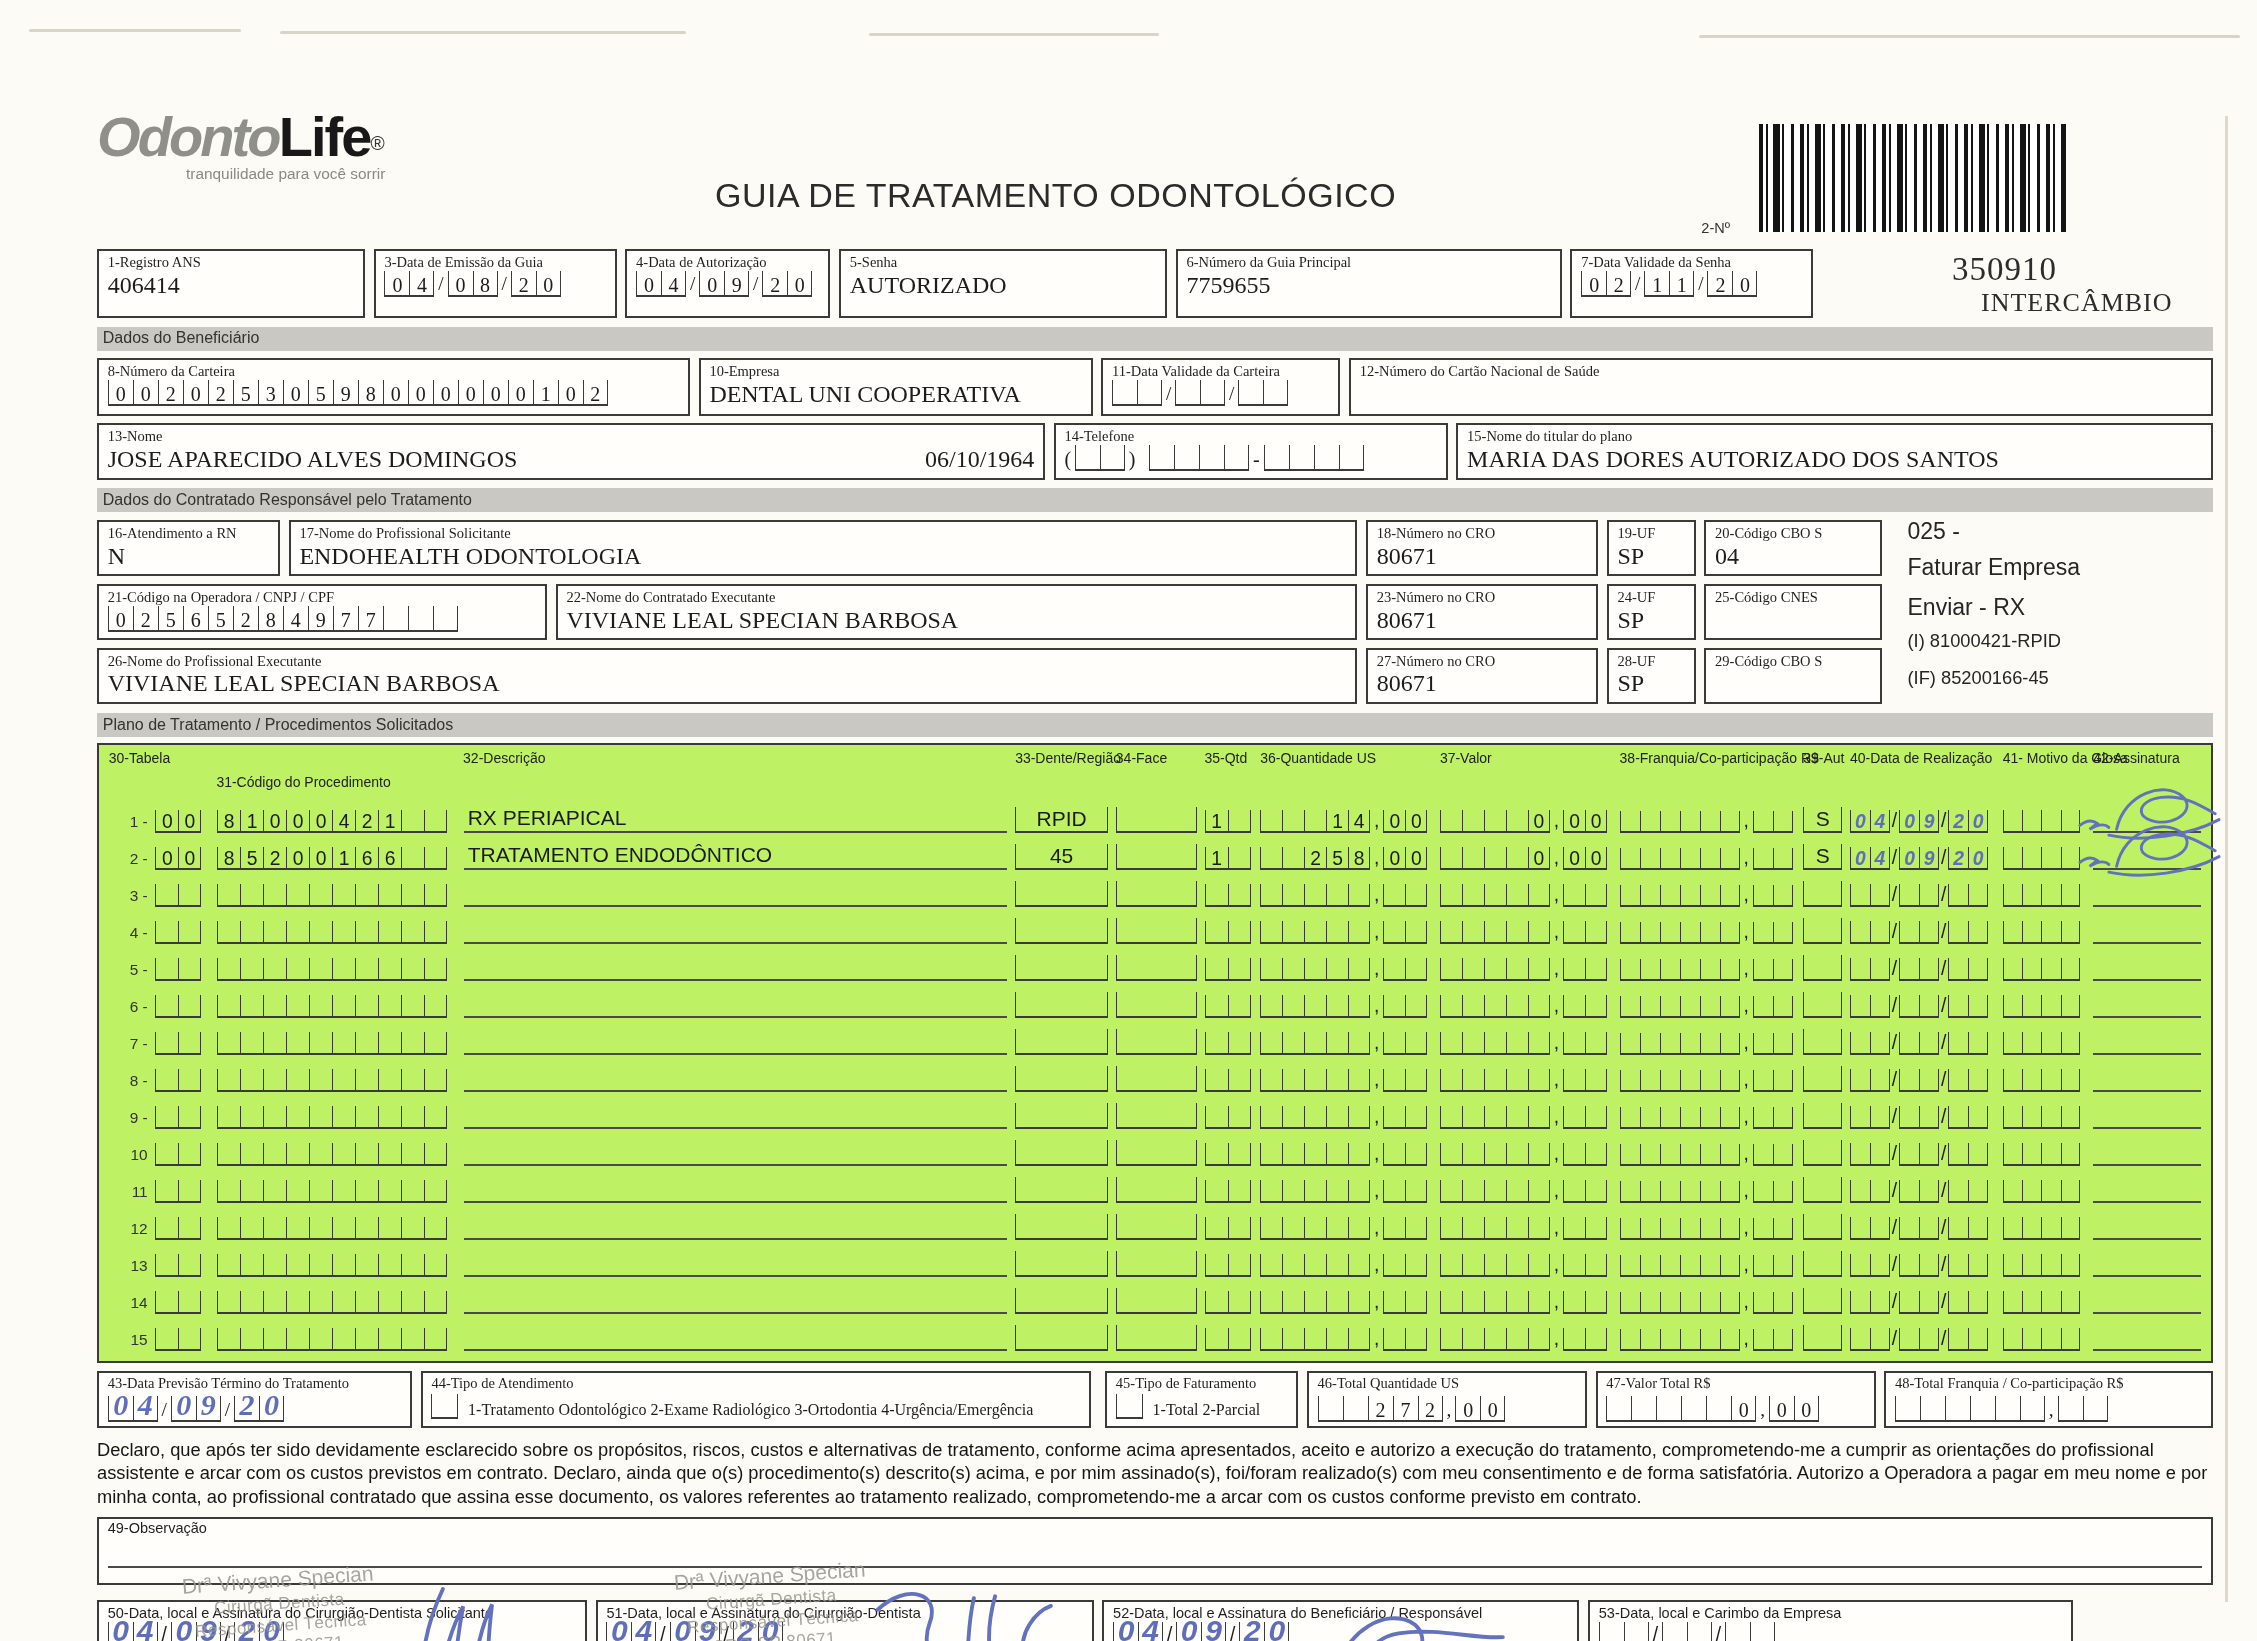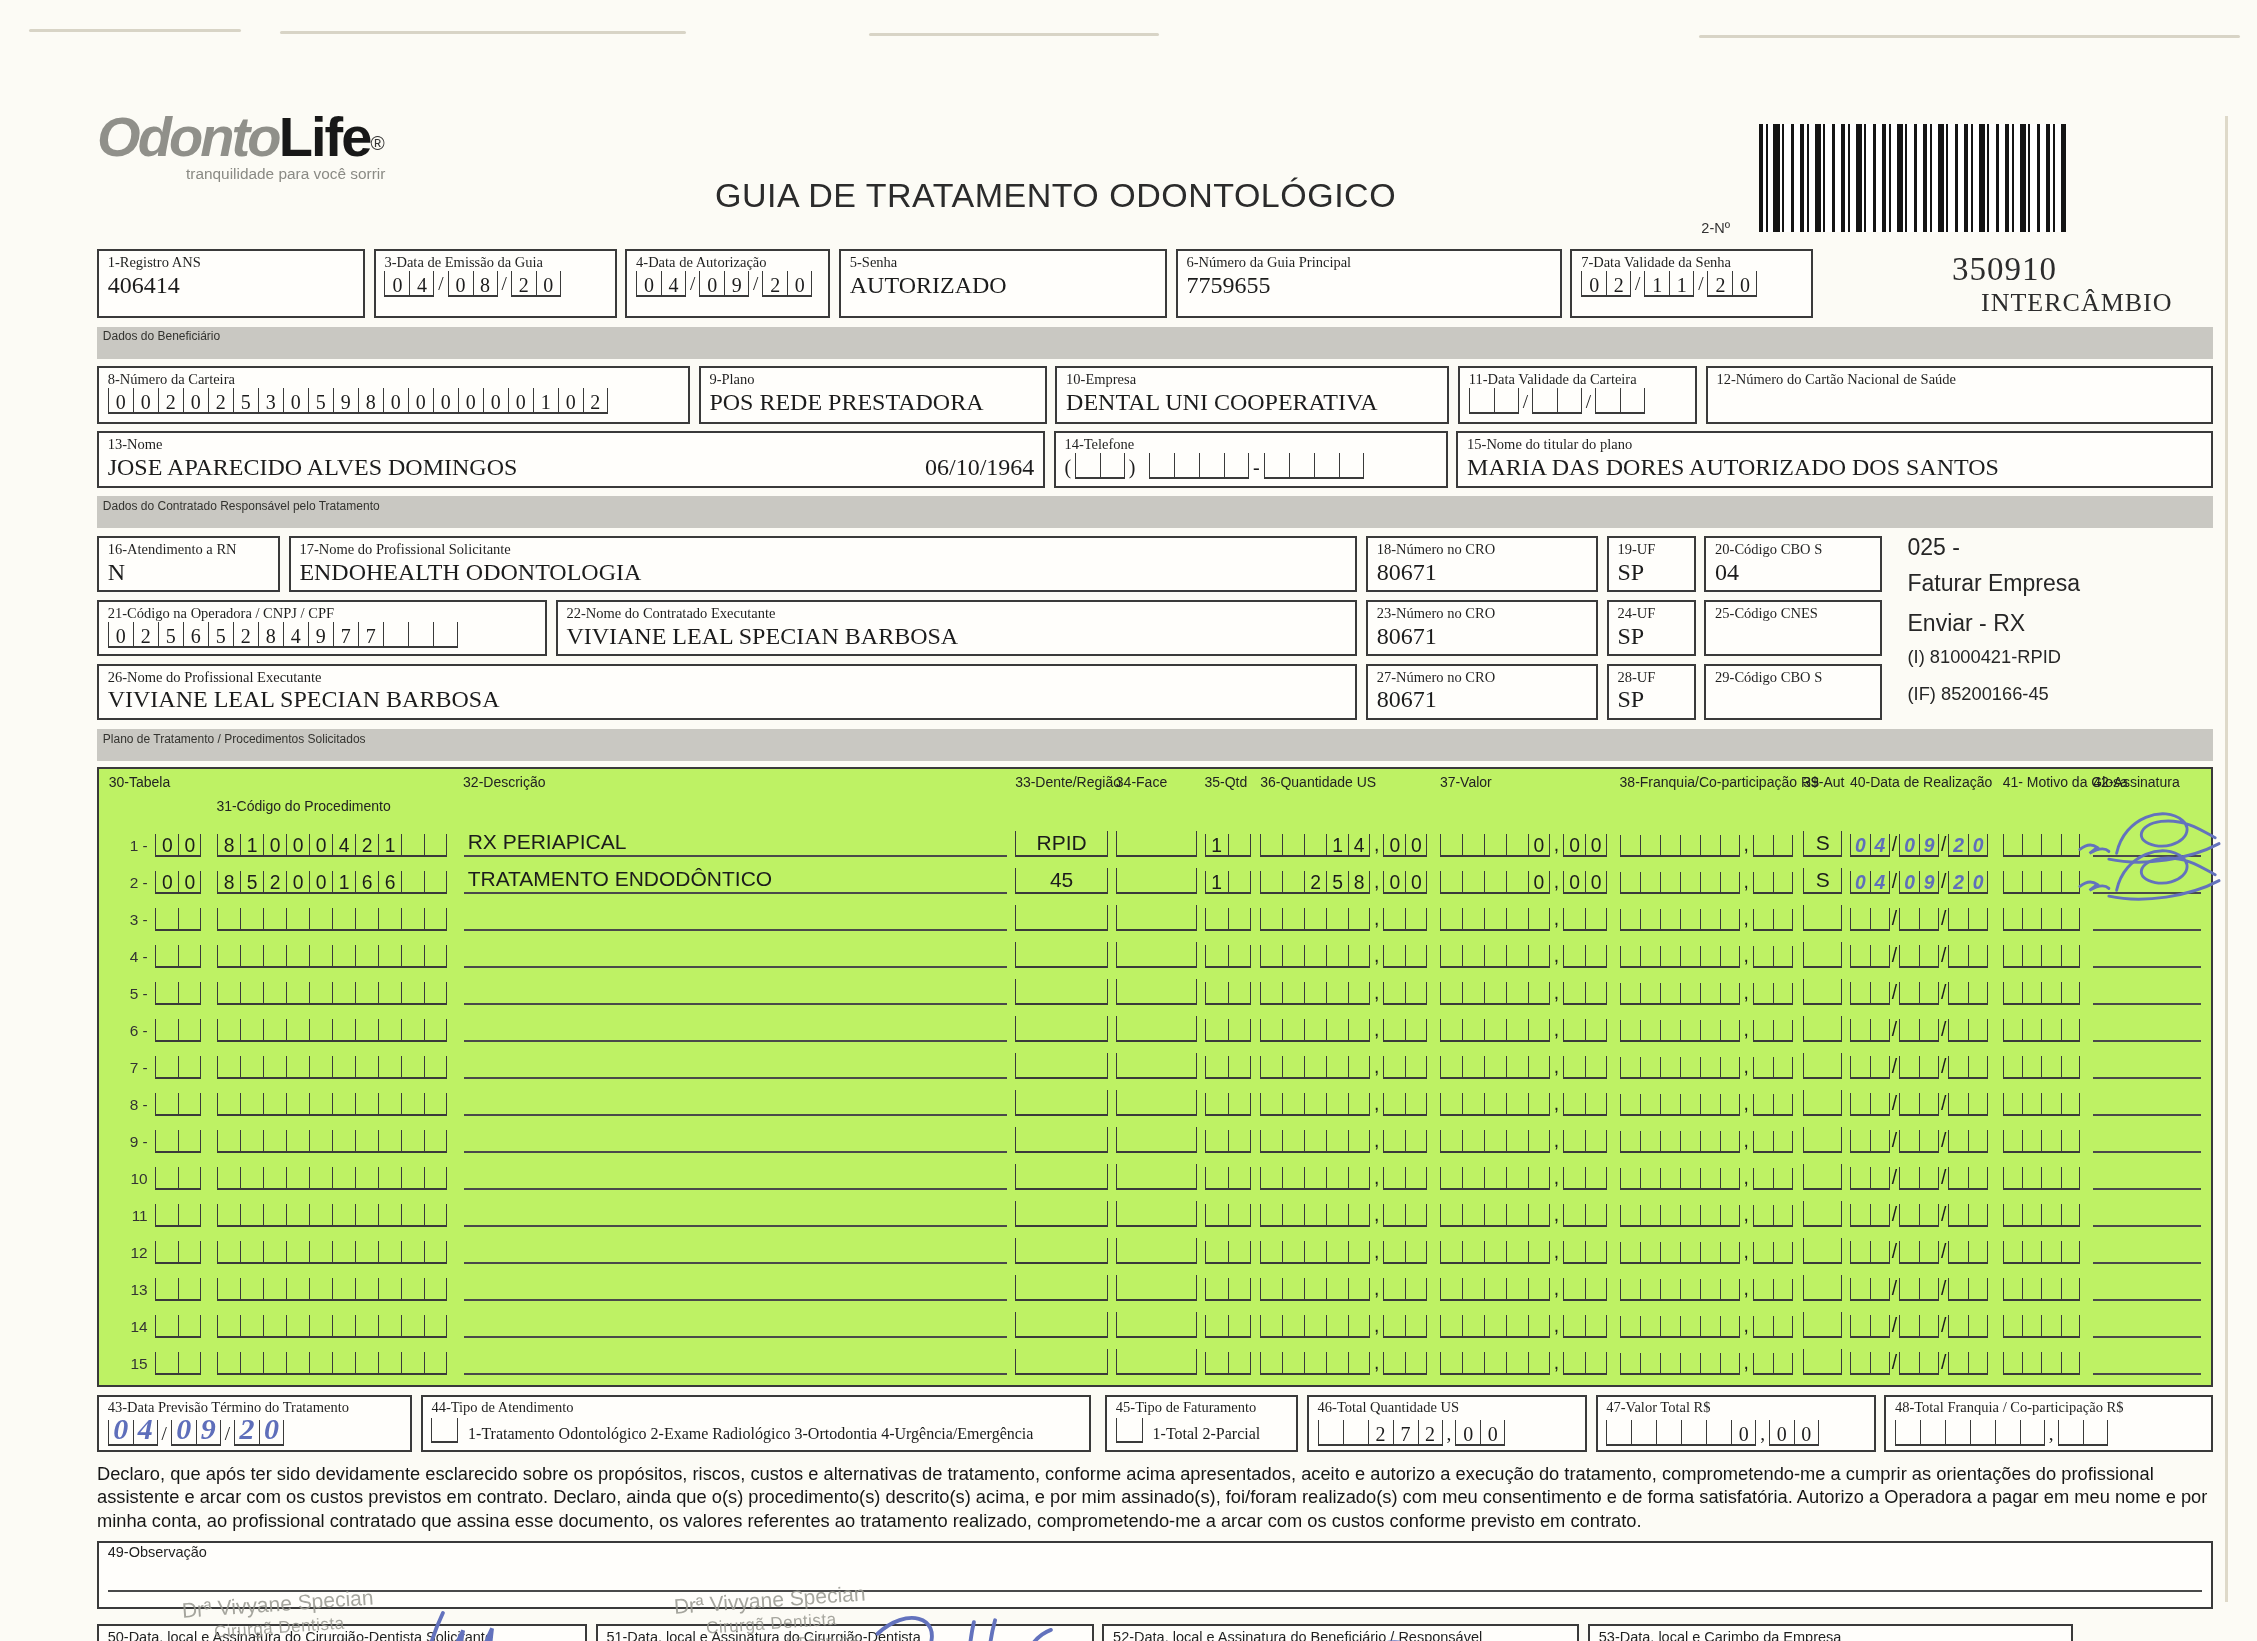--- a/index.html
+++ b/index.html
@@ -21,21 +21,21 @@
   .bc-label{position:absolute;right:483px;top:220px;font-size:14.5px;color:#333;}
   .barcode{position:absolute;right:147px;top:124px;width:307px;height:108px;
     background:repeating-linear-gradient(90deg,#141414 0 3.9px,#fff 3.9px 6.8px,#141414 6.8px 8.7px,#fff 8.7px 14.5px,
     #141414 14.5px 21px,#fff 21px 23px,#141414 23px 25px,#fff 25px 32px,#141414 32px 35px,#fff 35px 41px);}
 
   
   .frow{display:flex;gap:8.7px;margin-top:7.7px;align-items:stretch;font-family:Liberation Serif, serif;}
   .box{border:2.9px solid #3a3a3a;background:#fffefb;padding:2.9px 8.7px 3.9px;box-sizing:border-box;position:relative;}
   .lbl{font-size:14.5px;color:#1f1f1f;line-height:1.15;display:block;white-space:nowrap;}
   .val{font-size:24px;line-height:1.2;white-space:nowrap;}
-  .secbar{margin-top:8.7px;height:32px;background:#c9c8c2;font-size:12px;color:#33332f;
+  .secbar{margin-top:8.7px;height:24px;background:#c9c8c2;font-size:16px;color:#33332f;
           padding:2.9px 0 0 5.8px;box-sizing:border-box;}
 
   
   .comb{display:inline-flex;align-items:flex-end;}
   .comb-group{display:inline-flex;}
   .cc{width:25px;height:26px;border-left:1.9px solid #3a3a3a;border-bottom:2.9px solid #3a3a3a;
       box-sizing:border-box;display:inline-flex;align-items:flex-end;justify-content:center;
       font-size:20px;line-height:1;}
   .comb-group .cc:last-child{border-right:1.9px solid #3a3a3a;}
   .comb-sep{font-size:19.3px;margin:0 3.9px;align-self:flex-end;line-height:1.3;}
@@ -221,24 +221,20 @@
               <span class="cc">0</span>
               <span class="cc">0</span>
               <span class="cc">0</span>
               <span class="cc">0</span>
               <span class="cc">1</span>
               <span class="cc">0</span>
               <span class="cc">2</span>
             </span>
           </span>
       </div>
-      <div class="box" style="width:348px;">
-        <span class="lbl">9-Plano</span>
-        <span class="val">POS REDE PRESTADORA</span>
-      </div>
       <div class="box" style="width:394px;">
         <span class="lbl">10-Empresa</span>
         <span class="val">DENTAL UNI  COOPERATIVA</span>
       </div>
       <div class="box" style="width:239px;">
         <span class="lbl">11-Data Validade da Carteira</span>
         <span class="comb">
             <span class="comb-group">
               <span class="cc"></span>
               <span class="cc"></span>

